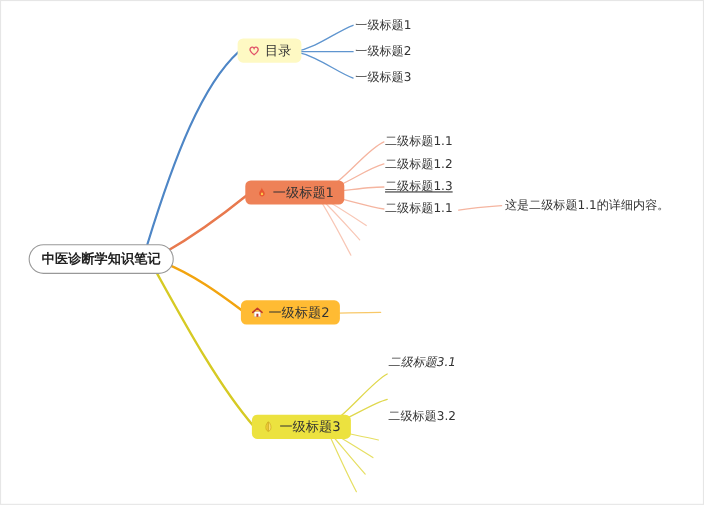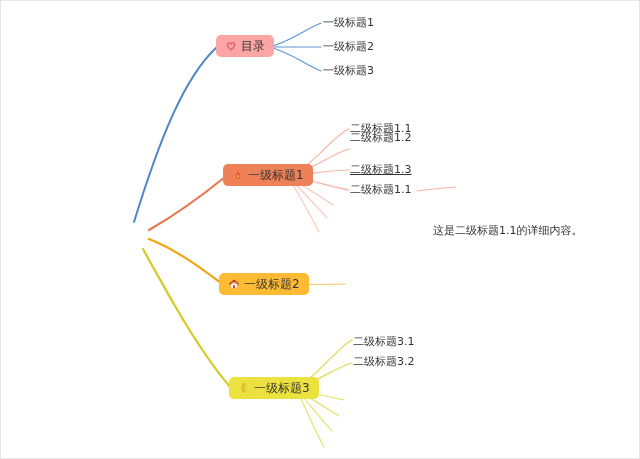--- a/index.html
+++ b/index.html
@@ -35,21 +35,21 @@
     border: 1px solid #999;
     border-radius: 14px;
     padding: 5px 11px;
     font-size: 12px;
     font-weight: bold;
     color: #222;
     white-space: nowrap;
     cursor: pointer;
     line-height: 15px;
   }
-  .node-catalog { left: 215px; top: 34px; background: #fca5a5; }
+  .node-catalog { left: 215px; top: 34px; background: #fef9c3; }
   .node-h1      { left: 222px; top: 163px; background: #ee8157; }
   .node-h2      { left: 218px; top: 272px; background: #ffbb33; }
   .node-h3      { left: 228px; top: 376px; background: #ece23f; }
   .leaf {
     position: absolute;
     font-size: 11px;
     color: #333;
     white-space: nowrap;
     cursor: pointer;
     line-height: 13px;
@@ -84,56 +84,59 @@
     <path d="M287,284 C306,284 326,283 345,283" stroke="#f8c868" stroke-width="1.2" stroke-linecap="round"></path>
 
     <path d="M296,387 C315,376 336,347 351,339" stroke="#e0d84e" stroke-width="1.2" stroke-linecap="round"></path>
     <path d="M296,387 C315,381 336,366 351,362" stroke="#e0d84e" stroke-width="1.2" stroke-linecap="round"></path>
     <path d="M296,389 C314,393 330,396 343,399" stroke="#e6df63" stroke-width="1.1" stroke-linecap="round"></path>
     <path d="M296,389 C312,399 327,408 338,415" stroke="#e6df63" stroke-width="1.1" stroke-linecap="round"></path>
     <path d="M296,389 C309,404 321,419 331,430" stroke="#e6df63" stroke-width="1.1" stroke-linecap="round"></path>
     <path d="M296,389 C305,409 315,431 323,446" stroke="#e6df63" stroke-width="1.1" stroke-linecap="round"></path>
   </svg>
 
+  <div class="root-node">
+    <span>中医诊断学知识笔记</span>
+  </div>
 
   <div class="node node-catalog">
     <svg class="icon" width="12" height="12" viewBox="0 0 12 12">
       <path d="M6 9.8 C2.6 7.4 1.6 5 2.8 3.6 C3.9 2.3 5.4 2.8 6 4 C6.6 2.8 8.1 2.3 9.2 3.6 C10.4 5 9.4 7.4 6 9.8 Z" fill="none" stroke="#e2556a" stroke-width="1.2"></path>
     </svg>
     <span>目录</span>
   </div>
   <span class="leaf" style="left:322px;top:15px;">一级标题1</span>
   <span class="leaf" style="left:322px;top:39px;">一级标题2</span>
   <span class="leaf" style="left:322px;top:63px;">一级标题3</span>
 
   <div class="node node-h1">
     <svg class="icon" width="12" height="12" viewBox="0 0 12 12">
       <path d="M6 1.2 C6.2 3.2 3.6 4.4 3.6 6.9 C3.6 8.4 4.7 9.6 6.2 9.6 C7.7 9.6 8.7 8.5 8.7 7 C8.7 4.9 6.6 4.3 6 1.2 Z" fill="#e8572e"></path>
       <path d="M6.1 5.8 C5.4 6.7 5 7.2 5.2 7.9 C5.4 8.6 6.9 8.7 7.2 7.8 C7.4 7 6.7 6.6 6.1 5.8 Z" fill="#ffd04a"></path>
     </svg>
     <span>一级标题1</span>
   </div>
   <span class="leaf" style="left:349px;top:121px;">二级标题1.1</span>
-  <span class="leaf" style="left:349px;top:130px;text-align:center;">二级标题1.2</span>
+  <span class="leaf" style="left:349px;top:142px;text-align:center;">二级标题1.2</span>
   <span class="leaf" style="left:349px;top:162px;text-decoration:underline;">二级标题1.3</span>
   <span class="leaf" style="left:349px;top:182px;">二级标题1.1</span>
-  <span class="leaf" style="left:432px;top:179px;margin-top:44px;">这是二级标题1.1的详细内容。</span>
+  <span class="leaf" style="left:458px;top:179px;">这是二级标题1.1的详细内容。</span>
 
   <div class="node node-h2">
     <svg class="icon" width="12" height="12" viewBox="0 0 12 12">
       <rect x="3" y="5.4" width="6" height="4.6" fill="#ffffff" stroke="#c8b089" stroke-width="0.5"></rect>
       <path d="M1.8 6 L6 2.2 L10.2 6" stroke="#c0392b" stroke-width="1.4" fill="none" stroke-linecap="round" stroke-linejoin="round"></path>
       <rect x="5.1" y="7.2" width="1.8" height="2.8" fill="#c0392b"></rect>
     </svg>
     <span>一级标题2</span>
   </div>
 
   <div class="node node-h3">
     <svg class="icon" width="12" height="12" viewBox="0 0 12 12">
       <path d="M5.8 1.5 C4 3.4 3.1 5.8 4 8.6 L5.8 10.2 Z" fill="#f3cf3a" stroke="#c9a41c" stroke-width="0.6"></path>
       <path d="M6.2 1.5 C8 3.4 8.9 5.8 8 8.6 L6.2 10.2 Z" fill="#ffe374" stroke="#c9a41c" stroke-width="0.6"></path>
     </svg>
     <span>一级标题3</span>
   </div>
-  <span class="leaf" style="left:352px;top:334px;">二级标题3.1</span>
-  <span class="leaf" style="left:352px;top:354px;">二级标题3.2</span>
+  <span class="leaf" style="left:352px;top:322px;font-style:italic;">二级标题3.1</span>
+  <span class="leaf" style="left:352px;top:371px;">二级标题3.2</span>
 
 </div>
 
 </body></html>

